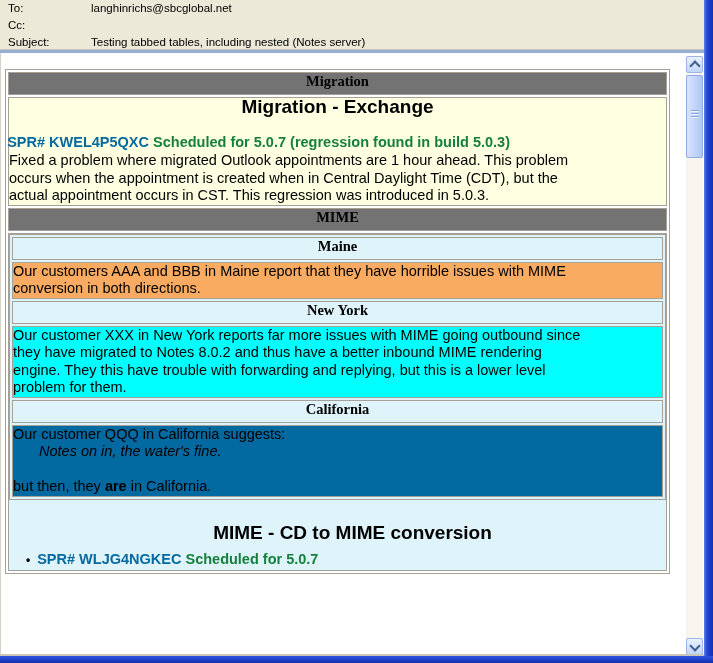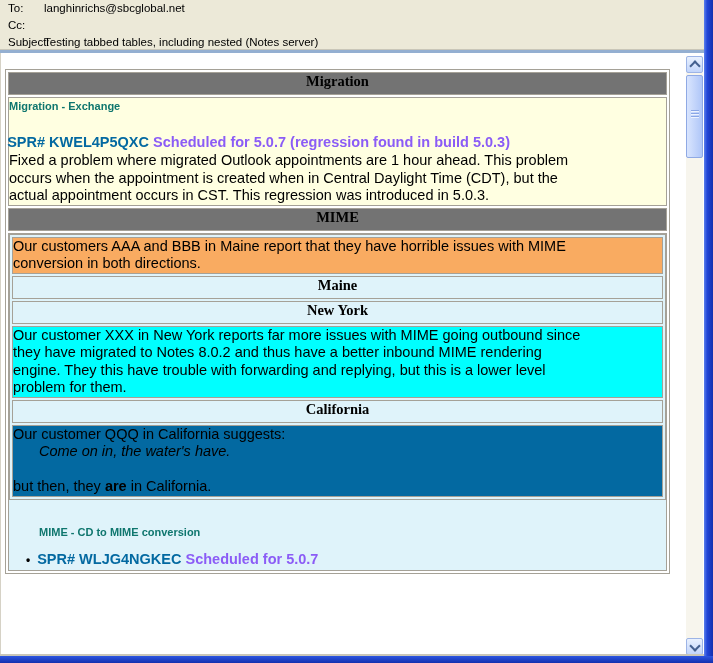--- a/index.html
+++ b/index.html
@@ -4,43 +4,43 @@
 <style>
   html,body{margin:0;padding:0;background:#fff;}
   .screen{position:relative;width:713px;height:663px;background:#ffffff;overflow:hidden;
           font-family:"Liberation Sans",sans-serif;}
 
   
   .mailheader{position:absolute;left:0;top:0;width:705px;height:50px;background:#ECE9D8;
               font-size:11.5px;color:#000;box-sizing:border-box;}
   .mh-row{display:flex;line-height:17px;padding-left:8px;}
   .mh-label{width:36px;flex:0 0 36px;}
-  .mh-value{flex:1;}
+  .mh-value{flex:1;margin-left:47px;}
   .hdr-sep-light{position:absolute;left:0;top:49px;width:705px;height:1px;background:#C9C6B8;}
   .hdr-sep-blue{position:absolute;left:0;top:50px;width:705px;height:3px;background:#94AFD1;}
 
   
   .bodyarea{position:absolute;left:0;top:53px;width:686px;height:603px;background:#fff;
             overflow:hidden;border-left:1px solid #D6D2C6;box-sizing:border-box;}
 
   table.tabbed{border-collapse:separate;border-spacing:2px;border:1px solid #A5A197;
                margin:16px 0 0 4px;width:665px;table-layout:fixed;}
   table.tabbed th,table.tabbed td{border:1px solid #A5A197;padding:0;vertical-align:top;}
   th.tab{background:#737373;font-family:"Liberation Serif",serif;font-size:14.5px;
          font-weight:bold;text-align:center;height:21px;vertical-align:middle;color:#000;}
 
   td.contentcell{font-size:14.5px;line-height:17.5px;color:#000;}
 
   
   td.migration-cell{background:#FFFFE1;padding:8px 12px 16px 34px;}
-  .green-heading{color:#0f766e;font-size:11px;font-weight:bold;margin:0;}
+  .green-heading{color:#000000;font-size:19px;font-weight:bold;margin:0;text-align:center;}
   .bullet-line{margin-top:18px;font-weight:bold;}
   .bullet-dot{color:#000;margin-right:7px;margin-left:-13px;font-size:12px;}
   .spr{color:#0369a1;}
-  .sched{color:#8b5cf6;}
+  .sched{color:#15803d;}
 
   
   td.mime-cell{background:#DFF3FA;padding:3px 3px 60px 3px;}
   table.nested{border-collapse:separate;border-spacing:2px;border:1px solid #A5A197;
                width:100%;table-layout:fixed;}
   table.nested th,table.nested td{border:1px solid #A5A197;padding:0;vertical-align:top;}
   table.nested th.tab{background:#DFF3FA;}
   td.maine-cell{background:#F9AB61;padding:5px 12px 16px 26px;}
   td.newyork-cell{background:#00FFFF;padding:5px 12px 16px 26px;}
   td.california-cell{background:#0369a1;padding:5px 12px 22px 26px;}
@@ -115,46 +115,46 @@
         </td>
       </tr>
       <tr>
         <th class="tab">MIME</th>
       </tr>
       <tr>
         <td class="contentcell mime-cell">
           <table class="nested">
             <tbody>
                   <tr>
+              <th class="tab">Maine</th>
+            </tr>
+            <tr>
               <td class="contentcell maine-cell">
                 <div>Our customers AAA and BBB in Maine report that they have horrible issues with MIME</div>
                 <div>conversion in both directions.</div>
               </td>
-            </tr>
-            <tr>
-              <th class="tab">Maine</th>
             </tr>
             <tr>
               <th class="tab">New York</th>
             </tr>
             <tr>
               <td class="contentcell newyork-cell">
                 <div>Our customer XXX in New York reports far more issues with MIME going outbound since</div>
                 <div>they have migrated to Notes 8.0.2 and thus have a better inbound MIME rendering</div>
                 <div>engine. They this have trouble with forwarding and replying, but this is a lower level</div>
                 <div>problem for them.</div>
               </td>
             </tr>
             <tr>
               <th class="tab">California</th>
             </tr>
             <tr>
               <td class="contentcell california-cell">
                 <div>Our customer QQQ in California suggests:</div>
-                <div class="quote-line">Come on in, the water's have.</div>
+                <div class="quote-line">Notes on in, the water's fine.</div>
                 <div class="blank-line"></div>
                 <div><span>but then, they </span><b>are</b><span> in California.</span></div>
               </td>
             </tr>
           </tbody>
               </table>
           <div class="mime-footer">
             <div class="green-heading">MIME - CD to MIME conversion</div>
             <div class="bullet-line">
               <span class="bullet-dot">•</span><span class="spr">SPR# WLJG4NGKEC</span>

